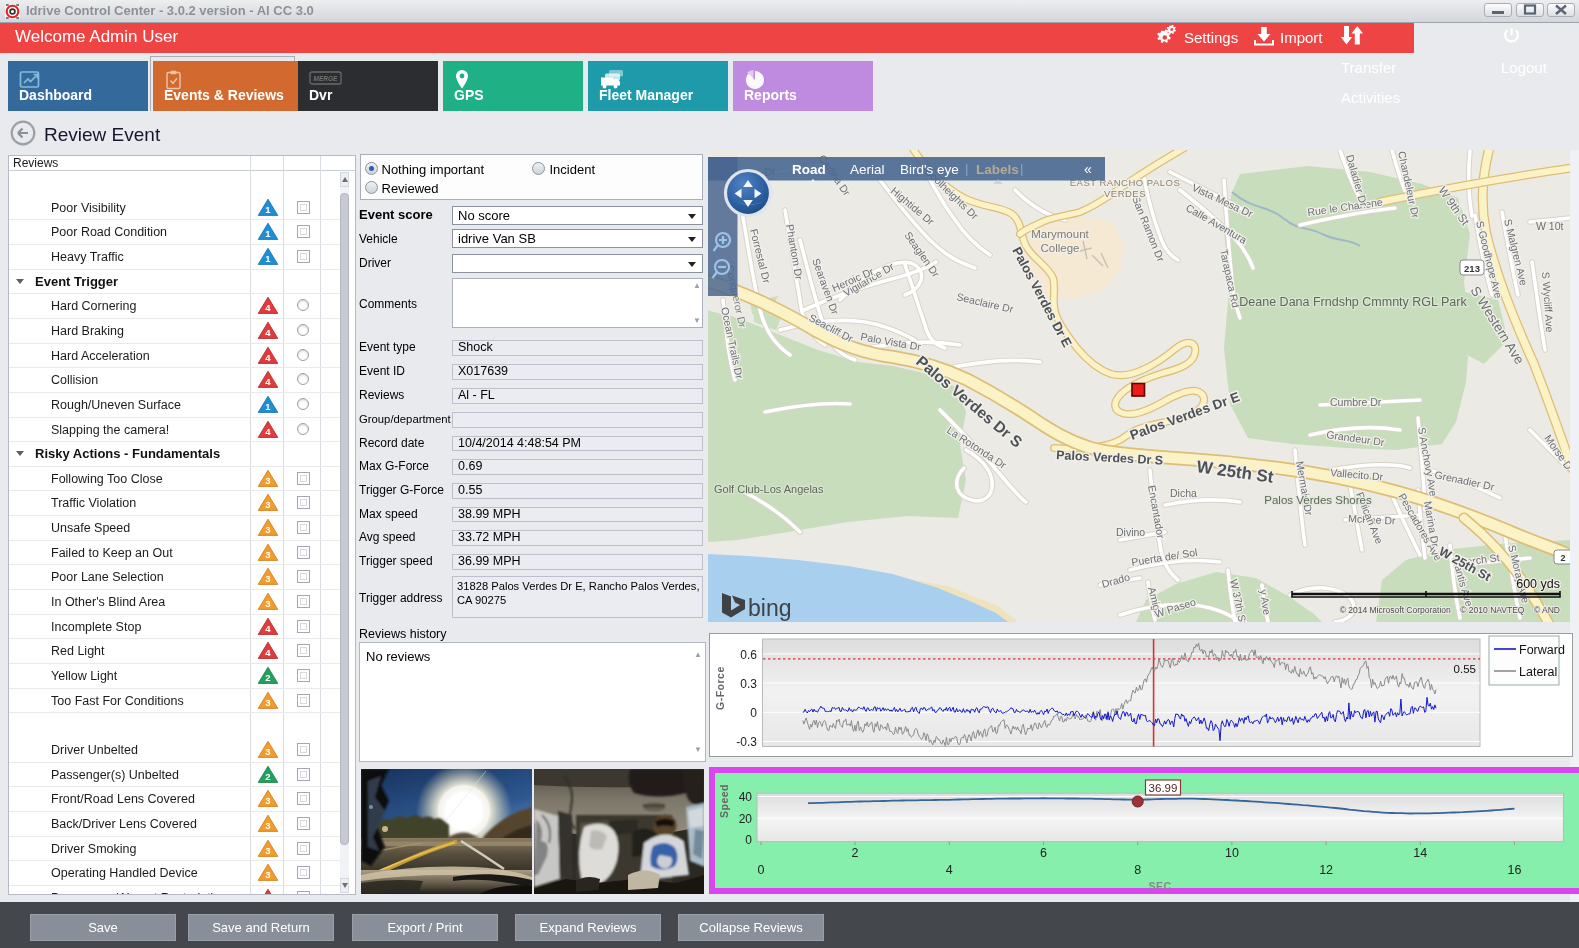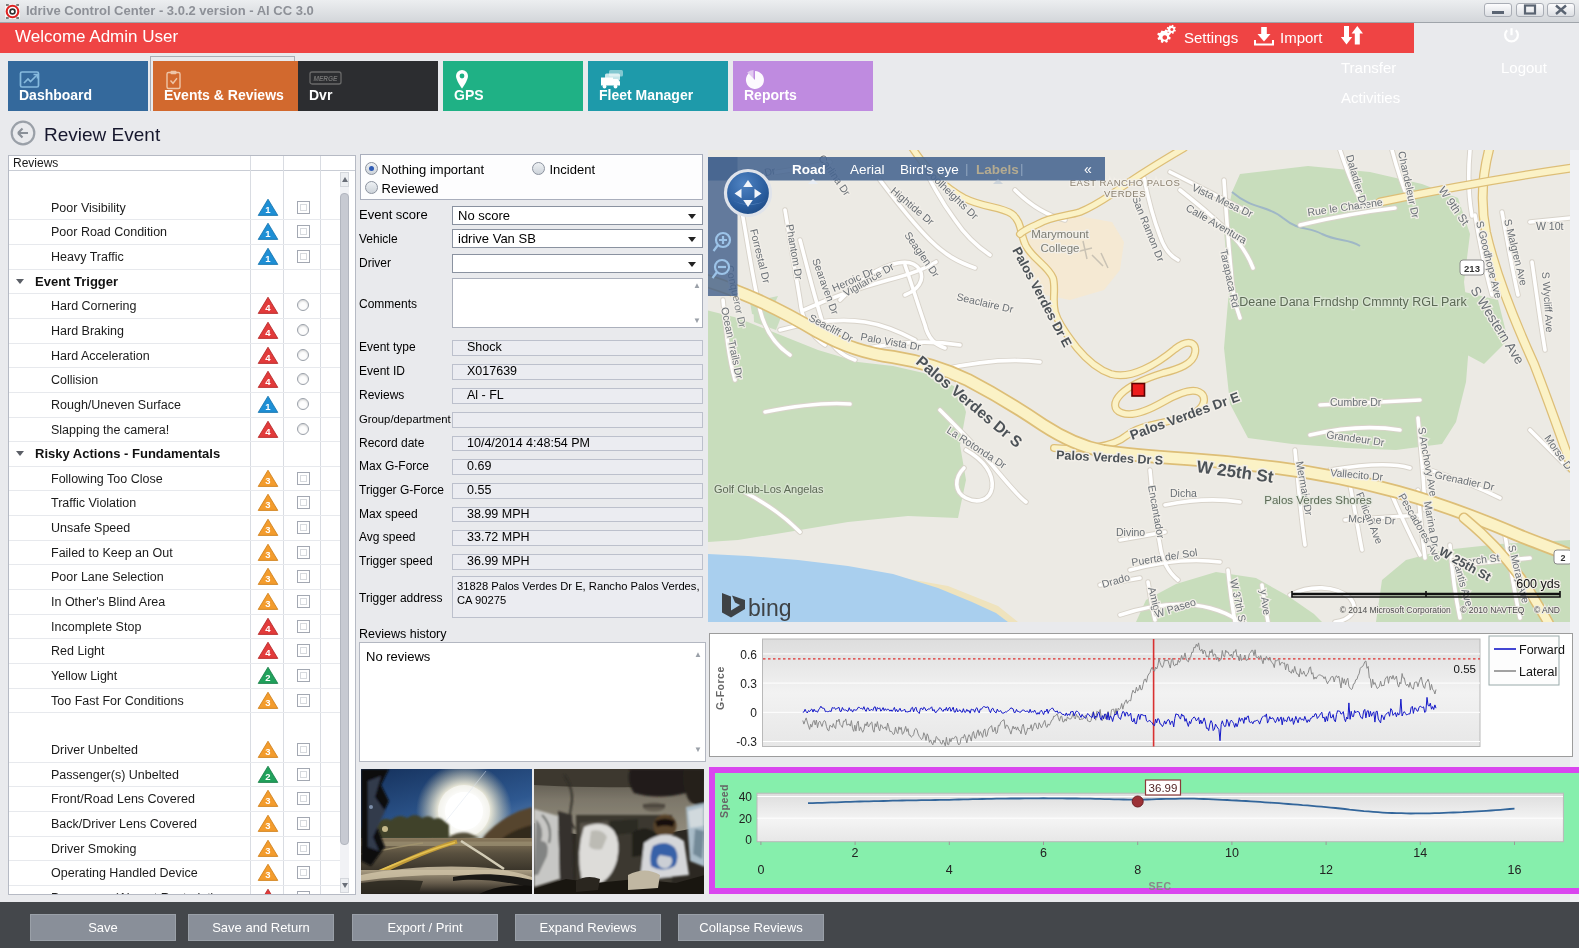--- a/index.html
+++ b/index.html
@@ -42,27 +42,27 @@
 #tree .sbar{position:absolute;right:6px;top:16px;bottom:1px;width:9px;background:#f1f2f5}
 #tree .sbtn{position:absolute;right:6px;width:9px;height:15px;background:#eceef1;border:1px solid #d4d7dc}
 #tree .sthumb{position:absolute;right:6px;top:37px;width:9px;height:652px;background:#c7cad2;border-radius:4px;border:1px solid #b2b6bf}
 .arr{width:0;height:0;border-left:3px solid transparent;border-right:3px solid transparent;display:block;margin:4px auto}
 
 #grpbox{position:absolute;left:359.5px;top:154px;width:343px;height:46px;border:1px solid #a9aebc;background:#fdfdfe}
 .radio{position:absolute;width:13px;height:13px;border-radius:50%;background:linear-gradient(#eef1f4,#cdd3da);border:1px solid #8b929e}
 .radio.sel:after{content:"";position:absolute;left:3px;top:3px;width:5px;height:5px;border-radius:50%;background:#2f5bb5}
 .rlab{position:absolute;font-size:13px;color:#000}
 .flab{position:absolute;left:359px;font-size:12px;color:#000;height:16px;line-height:16px}
-.flab.b{font-weight:normal;font-size:13px}
+.flab.b{font-weight:bold;font-size:13px}
 .fdrop{position:absolute;left:452px;width:251px;height:19px;background:#fff;border:1px solid #8a92a0;
   font-size:13px;line-height:17px;padding-left:5px;color:#000}
 .fdrop:after{content:"";position:absolute;right:6px;top:7px;width:0;height:0;
   border-left:4.5px solid transparent;border-right:4.5px solid transparent;border-top:5.5px solid #222}
 .fro{position:absolute;left:452px;width:251px;height:15.5px;background:#ebecf1;border:1px solid #bcc0cc;
-  font-size:12.5px;line-height:13.5px;padding-left:14px;color:#000}
+  font-size:12.5px;line-height:13.5px;padding-left:5px;color:#000}
 #comments{position:absolute;left:452px;top:277.5px;width:251px;height:50.5px;background:#fff;border:1px solid #abb0bc}
 #trigaddr{position:absolute;left:452px;top:576px;width:251px;height:42px;background:#ebecf1;border:1px solid #bcc0cc;
   font-size:11.2px;line-height:14px;padding:2px 0 0 4px;color:#000;overflow:hidden}
 #rhlab{position:absolute;left:359px;top:627px;font-size:12.5px;color:#000}
 #rhbox{position:absolute;left:359px;top:642px;width:347px;height:120px;background:#fff;border:1px solid #b3b7c1;
   font-size:13px;color:#000;padding:6px 0 0 6px}
 .tinyarr{position:absolute;right:2px;width:7px;height:7px;color:#9aa0a8;font-size:8px;line-height:7px}
 
 #vidL{position:absolute;left:361px;top:769px;width:171px;height:125px;overflow:hidden}
 #vidR{position:absolute;left:533.5px;top:769px;width:170.5px;height:125px;overflow:hidden}

